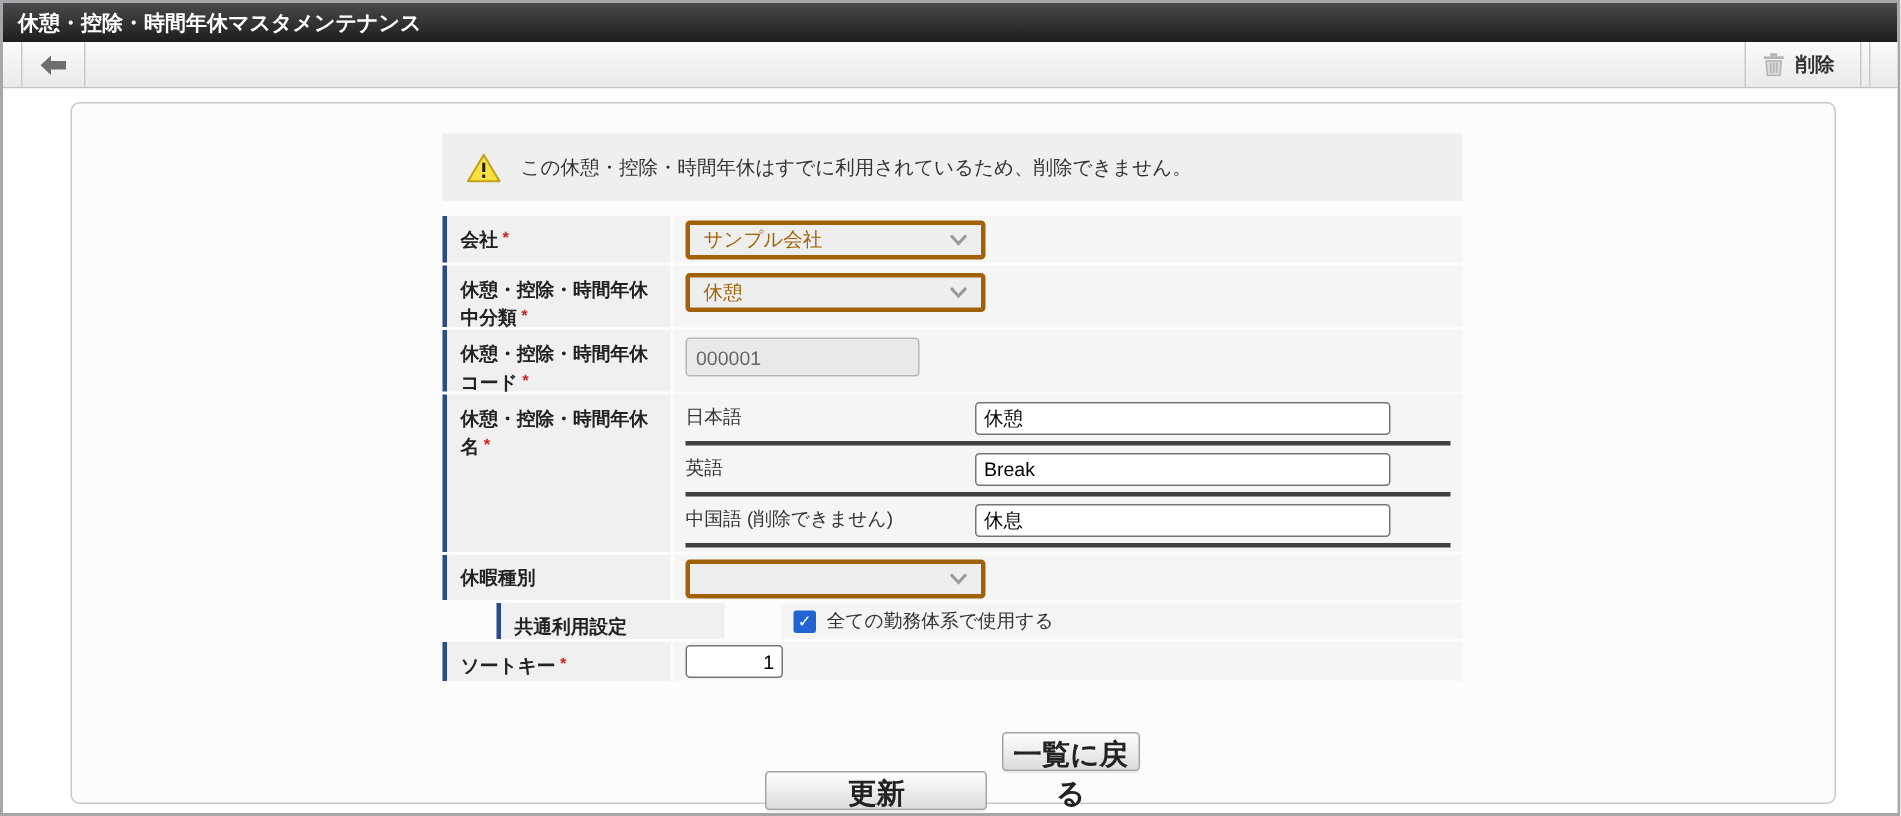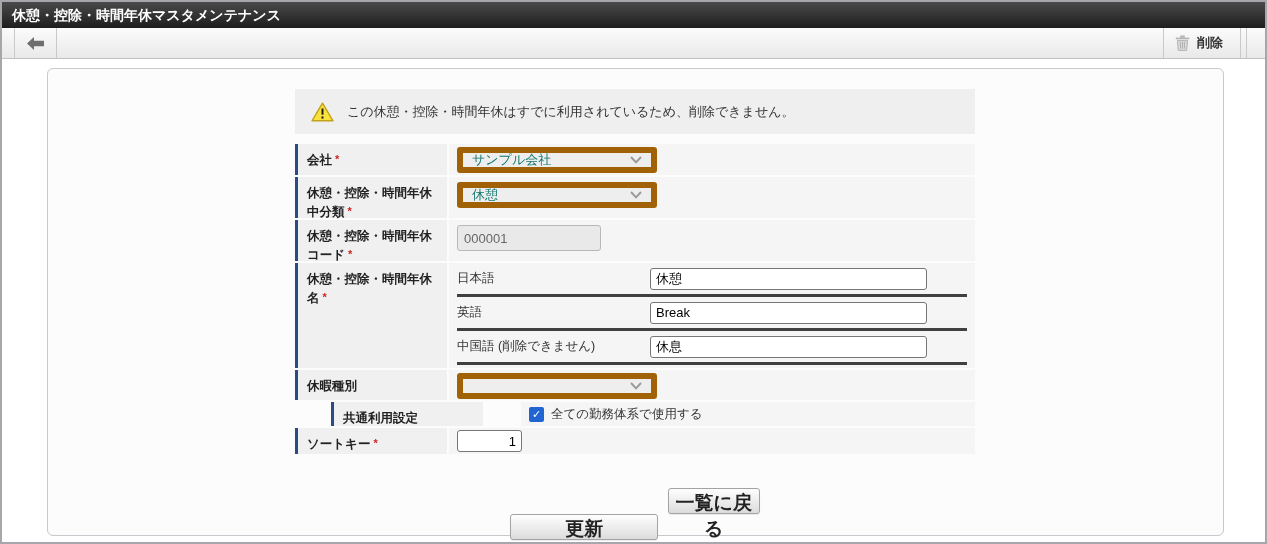--- a/index.html
+++ b/index.html
@@ -61,33 +61,33 @@
     width:152px; min-width:152px; margin-right:2px;
     background:#f0f0f0;
     border-left:3px solid #2a4a8a;
     padding:7px 4px 4px 9px;
     font-size:12.5px; font-weight:bold; color:#222;
     line-height:1.55;
   }
   .req { color:#cc2222; font-size:11px; margin-left:3px; vertical-align:top; }
   .vcell { width:526px; background:#f5f5f5; }
   .h31 { height:31px; } .h41 { height:41px; } .h105 { height:105px; }
-  .h30 { height:30px; } .h24 { height:24px;margin-left:36px; } .h26 { height:26px; }
+  .h30 { height:30px;font-family:Liberation Mono, monospace; } .h24 { height:24px;margin-left:36px; } .h26 { height:26px; }
   .vc-pad { padding:3px 0 0 8px; }
   .vc-pad5 { padding:5px 0 0 8px; }
   .vc-center { display:flex; align-items:center; padding-left:8px; }
 
   .select {
     width:200px; height:26px;
-    background:#eeeeee; border:6px solid #a16207; border-radius:3px;
+    background:#eeeeee; border:3px solid #a16207; border-radius:3px;
     display:flex; align-items:center; justify-content:space-between;
-    padding:0 9px; font-size:13px; color:#0f766e;
+    padding:0 9px; font-size:13px; color:#a16207;
   }
   .txt-disabled {
-    width:144px; height:26px;
+    width:156px; height:26px;
     background:#e9e9e9; border:1px solid #b8b8b8; border-radius:3px;
     font-size:13px; color:#666; padding:0 6px;
     font-family:inherit;
   }
   .subrow {
     display:flex; align-items:center; height:34px;
     border-bottom:3px solid #404040;
     margin:0 8px 0 8px; padding-right:40px;
   }
   .sublabel { width:193px; min-width:193px; font-size:12.5px; color:#333; }

